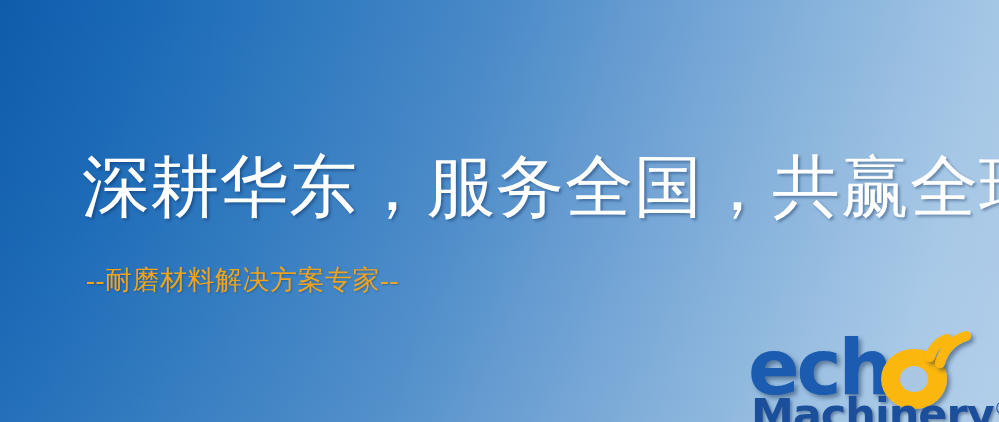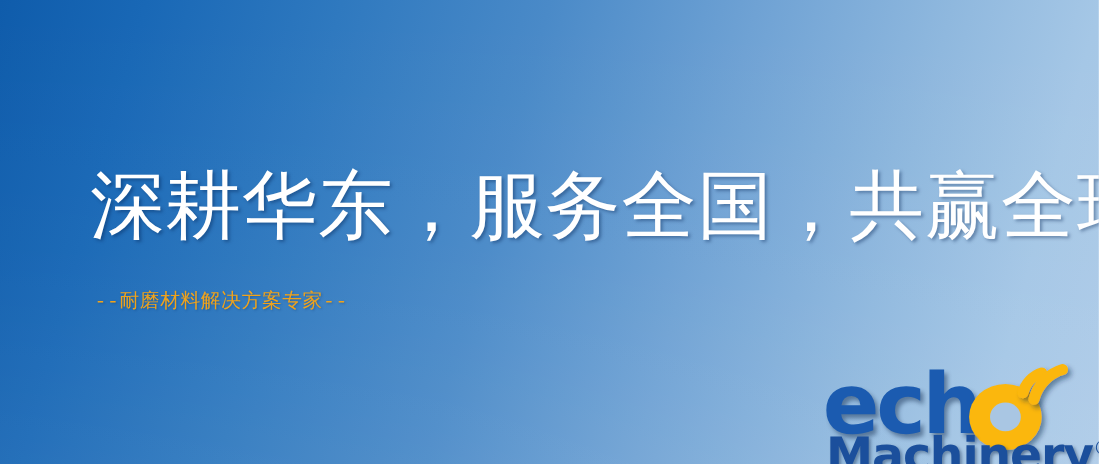--- a/index.html
+++ b/index.html
@@ -49,22 +49,22 @@
     letter-spacing: 1px;
     white-space: nowrap;
     text-shadow: 2px 2px 3px rgba(0, 32, 78, 0.38);
     z-index: 3;
   }
 
   .subtitle {
     position: absolute;
     left: 86px;
     top: 266px;
-    font-family: Liberation Mono, monospace;
-    font-size: 18px;
+    font-family: Liberation Serif, serif;
+    font-size: 27px;
     line-height: 1.1;
     color: #f0a31b;
     letter-spacing: 0.5px;
     white-space: nowrap;
     text-shadow: 1px 1px 2px rgba(0, 40, 90, 0.30);
     z-index: 3;
   }
 
   
   .logo {

